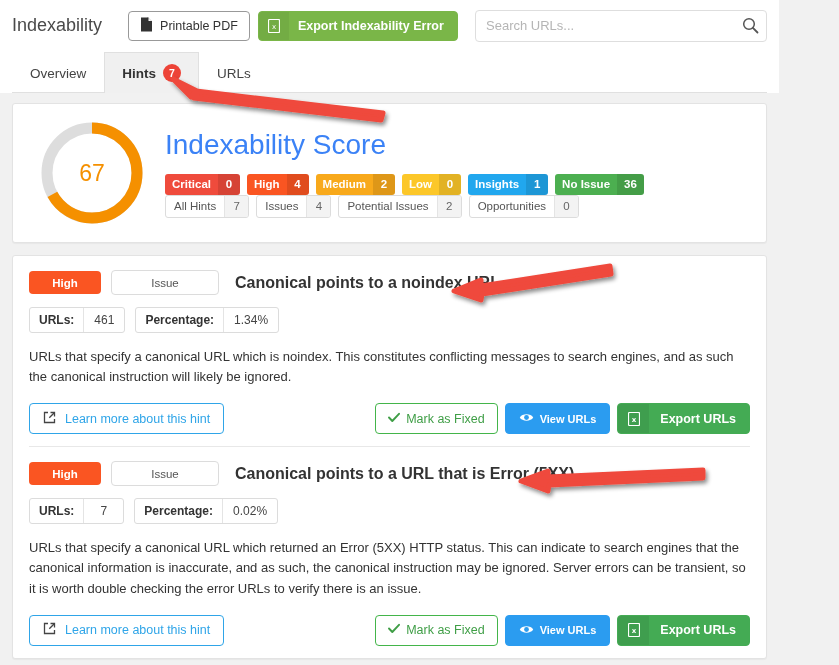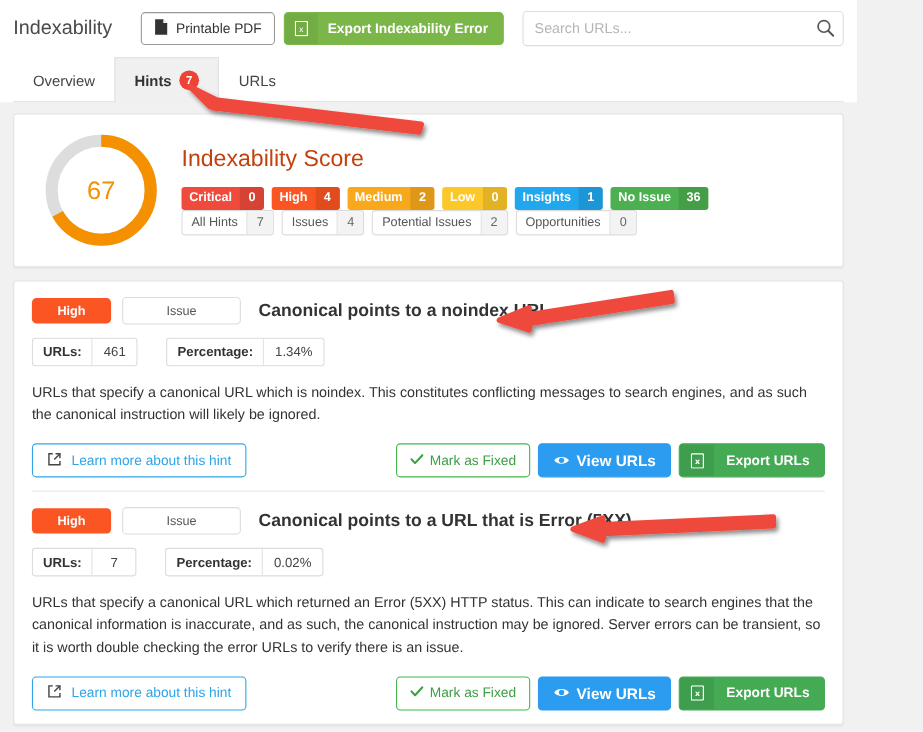--- a/index.html
+++ b/index.html
@@ -167,22 +167,22 @@
   }
   .donut-value {
     position: absolute;
     inset: 0;
     display: flex; align-items: center; justify-content: center;
     font-size: 23px;
     color: #f59000;
   }
   .score-right { flex: 1 1 auto; }
   .score-heading {
-    font-size: 21px;
-    color: #c2410c;
+    font-size: 28px;
+    color: #3b82f6;
     font-weight: 400;
     margin: 0 0 13px 0;
   }
   .sev-row { display: flex; gap: 7px; margin-bottom: 0; flex-wrap: wrap; }
   .sev-pill {
     display: inline-flex;
     align-items: stretch;
     border-radius: 3px;
     overflow: hidden;
     font-size: 11.5px;
@@ -251,21 +251,21 @@
     cursor: pointer;
   }
   .hint-title {
     font-size: 16px;
     font-weight: 700;
     color: #333;
     margin-left: 6px;
     white-space: nowrap;
   }
 
-  .stat-row { display: flex; gap: 26px; margin-bottom: 14px; }
+  .stat-row { display: flex; gap: 10px; margin-bottom: 14px; }
   .stat-pill {
     display: inline-flex;
     align-items: stretch;
     border: 1px solid #dcdcdc;
     border-radius: 3px;
     overflow: hidden;
     font-size: 12px;
     height: 26px;
     background: #fff;
   }
@@ -306,21 +306,21 @@
     gap: 6px;
     font-size: 12.5px;
   }
   .btn-view {
     background: #2b9cf0;
     border-color: #2b9cf0;
     color: #fff;
     height: 31px;
     padding: 0 13px;
     gap: 6px;
-    font-size: 14px;
+    font-size: 11px;
     font-weight: 600;
   }
   .btn-exporturls {
     background: #44ab54;
     border-color: #44ab54;
     color: #fff;
     height: 31px;
     padding: 0;
     font-size: 12.5px;
     font-weight: 600;

